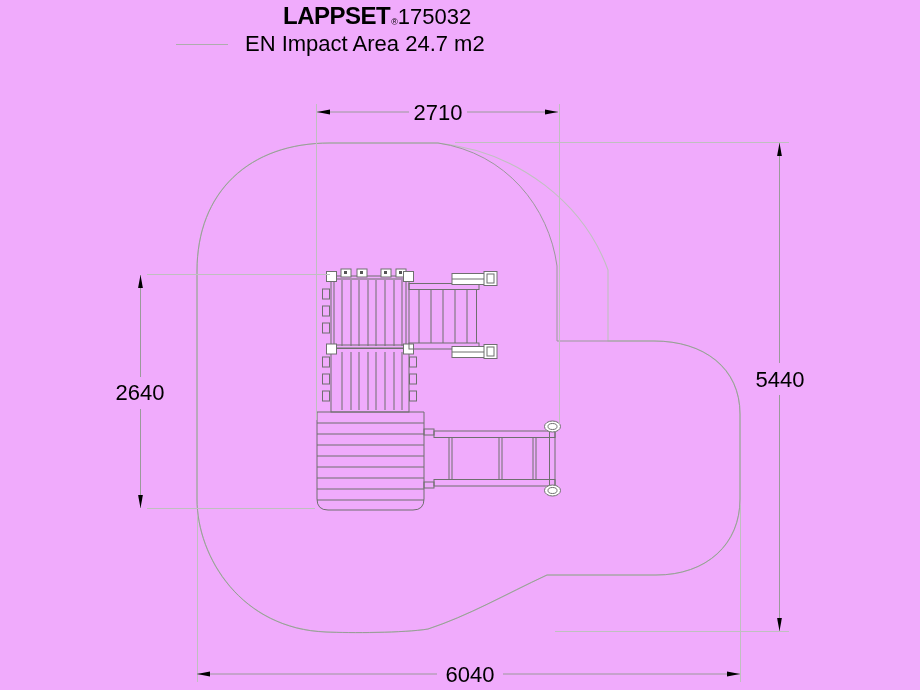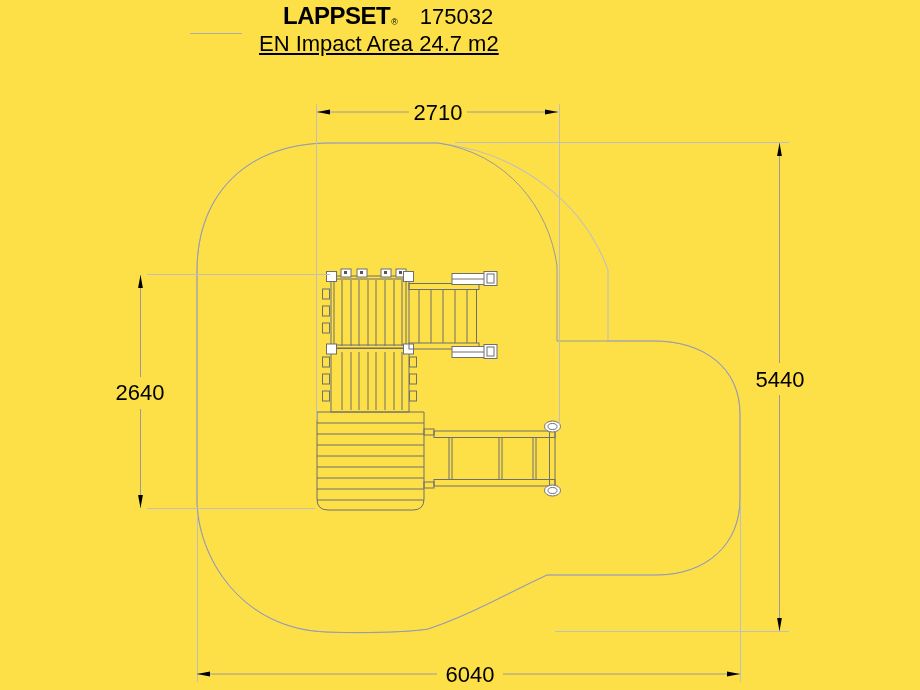--- a/index.html
+++ b/index.html
@@ -1,42 +1,42 @@
 <!DOCTYPE html>
 <html><head>
 <meta charset="utf-8">
 <style>
   html,body{margin:0;padding:0;background:#ffffff;}
   .page{
     position:relative;
     width:920px;height:690px;
-    background:#fde047;
+    background:#f0abfc;
     font-family:"Liberation Sans", sans-serif;
     overflow:hidden;
   }
   .header{
     position:absolute;left:283px;top:5px;
     display:flex;align-items:flex-start;
     white-space:nowrap;
   }
   .brand{
     font-size:24px;font-weight:bold;letter-spacing:-0.5px;
     color:#000;line-height:22px;
   }
   .regmark{
     font-size:9px;color:#000;line-height:10px;
     margin-top:12px;margin-left:1px;
   }
   .model{
     font-size:22px;color:#000;line-height:22px;
-    margin-left:22px;margin-top:1px;
+    margin-top:1px;
   }
   .legend-row{
-    position:absolute;left:190px;
-    display:flex;align-items:flex-start;white-space:nowrap;text-decoration:underline;
+    position:absolute;left:176px;
+    display:flex;align-items:center;white-space:nowrap;
   }
   .legend-row.row1{top:32px;}
   .legend-row.row2{top:59px;}
   .legend-line{
     width:52px;height:0;border-top:1px solid #adadad;
     margin-top:1px;
   }
   .legend-line.lighter{border-top-color:#c6c6c6;}
   .legend-label{
     font-size:22px;color:#000;margin-left:17px;line-height:24px;

